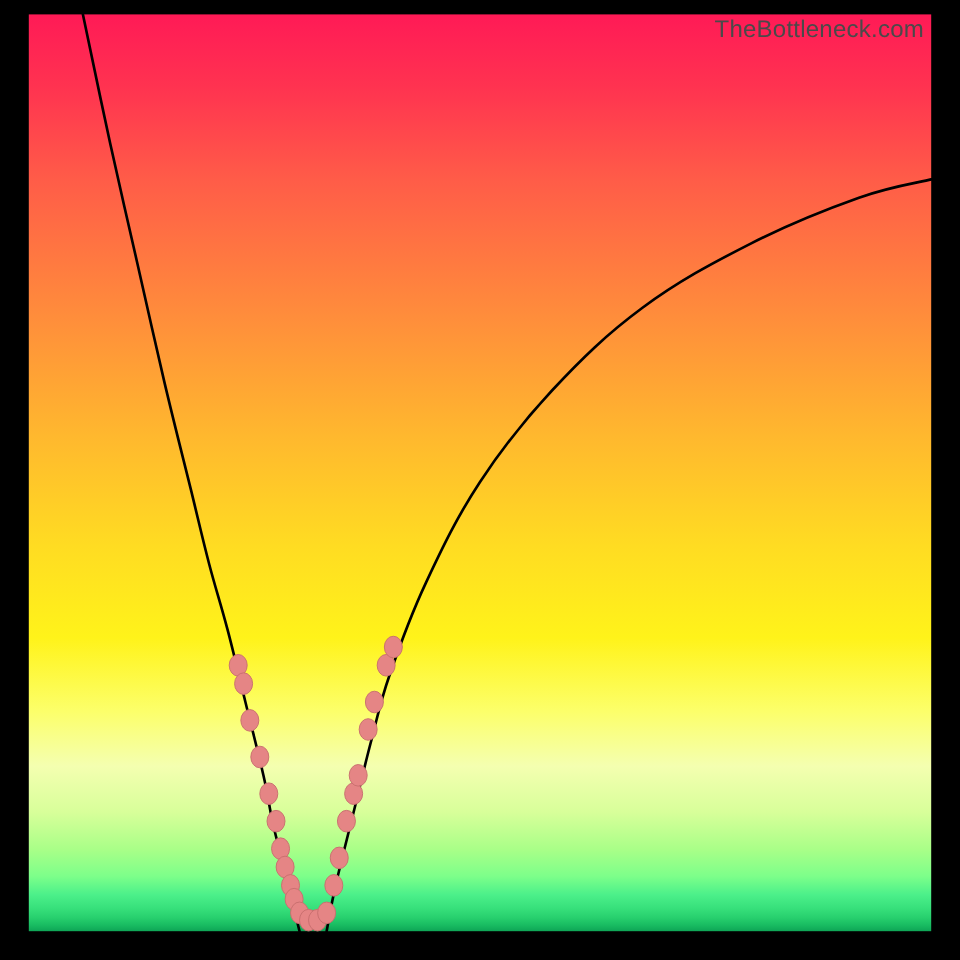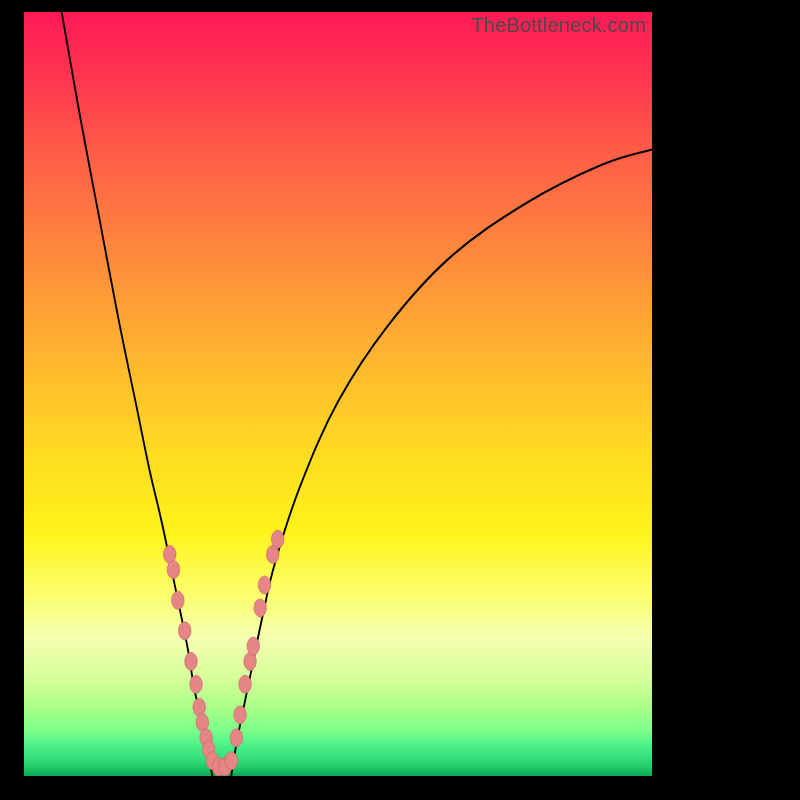--- a/index.html
+++ b/index.html
@@ -13,21 +13,21 @@
   .frame {
     width: 800px;
     height: 800px;
     background: #000;
     position: relative;
   }
   .plot-area {
     position: absolute;
     left: 24px;
     top: 12px;
-    width: 628px;
+    width: 752px;
     height: 764px;
   }
   .gradient {
     position: absolute;
     inset: 0;
     background: linear-gradient(
       to bottom,
       #ff1a56 0%,
       #ff3350 8%,
       #ff5c48 18%,

